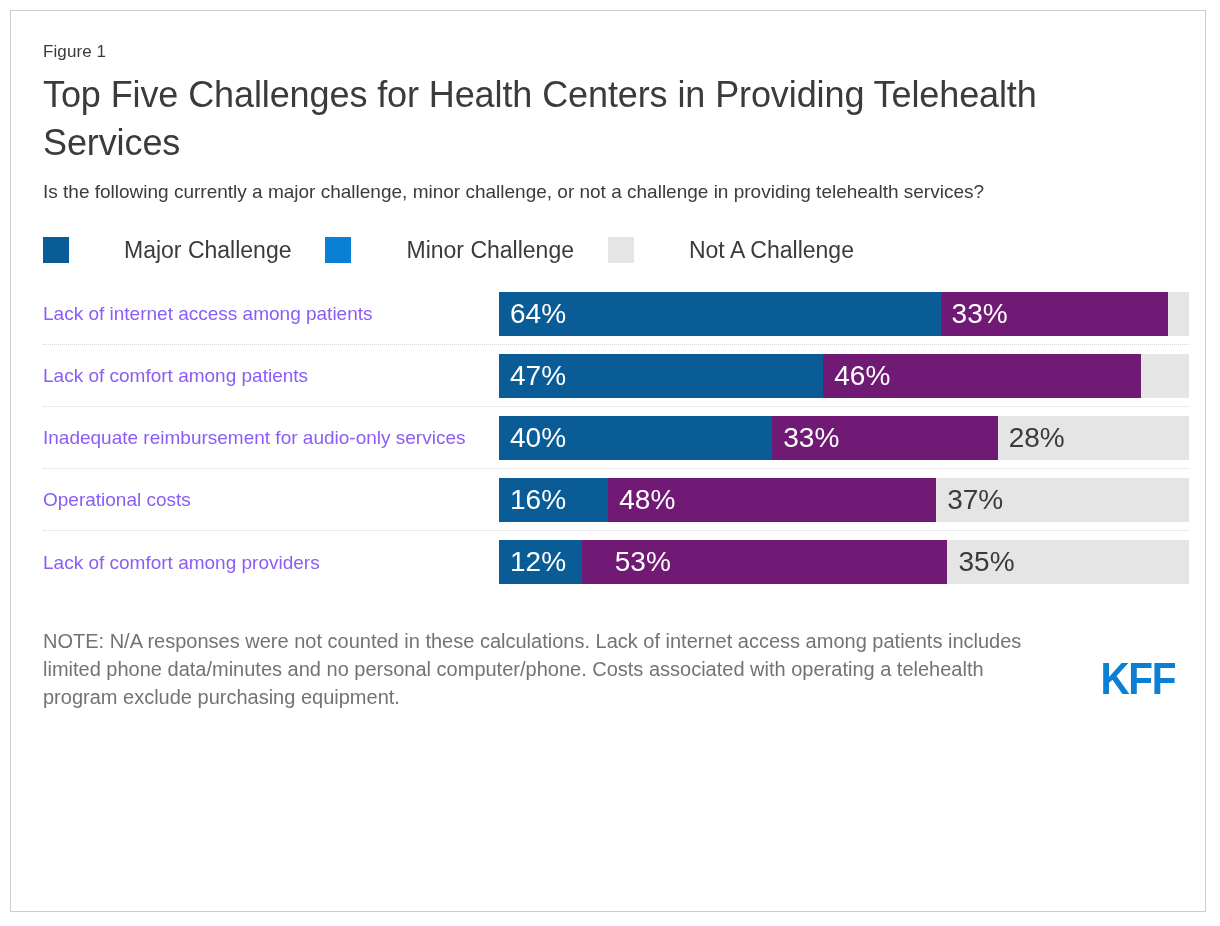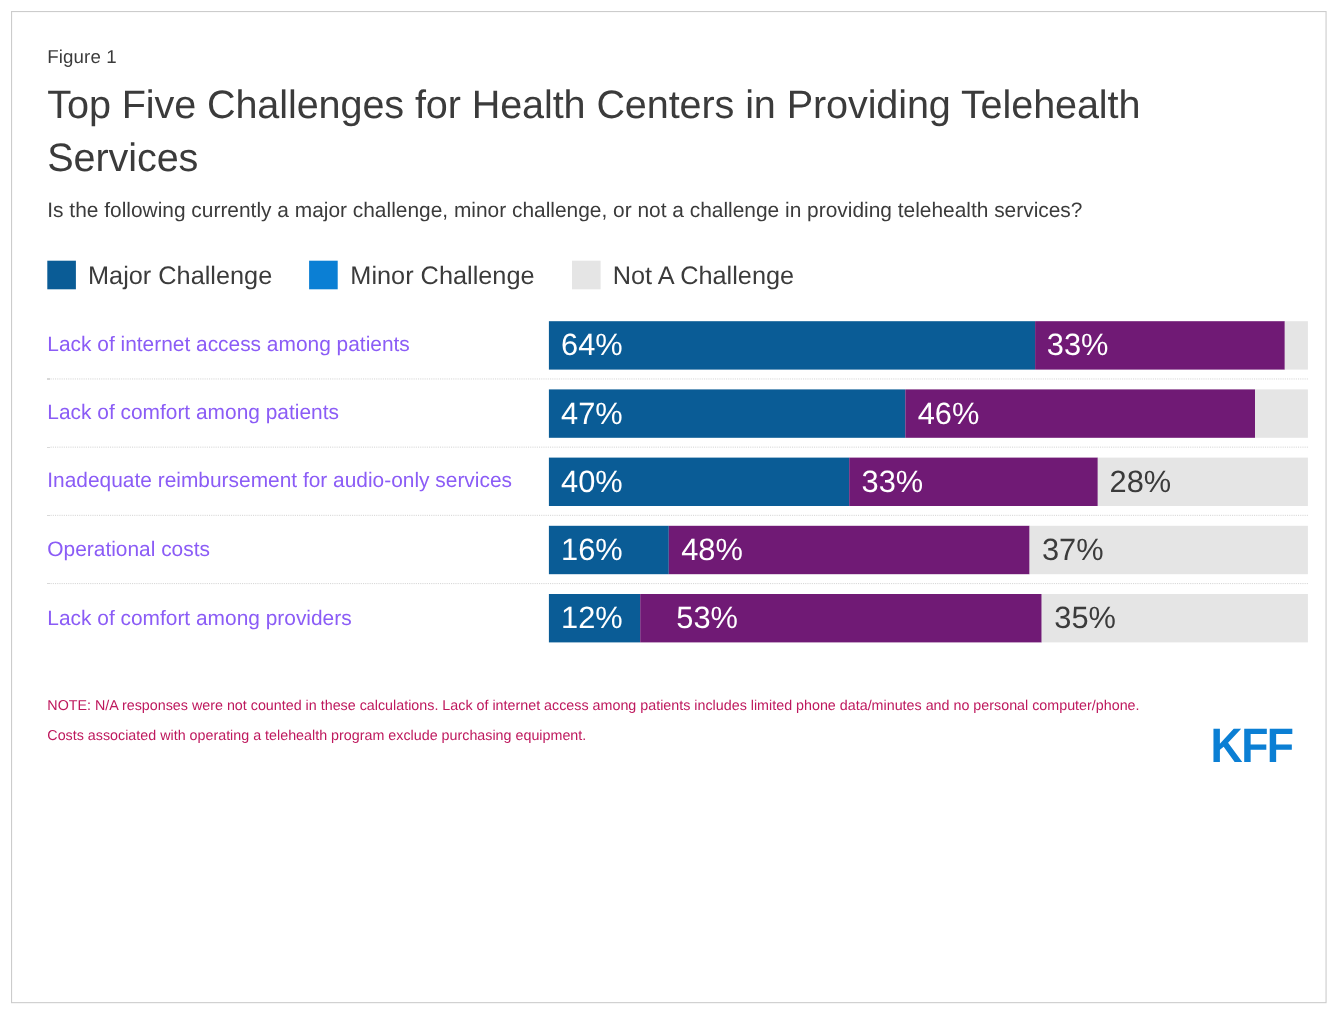--- a/index.html
+++ b/index.html
@@ -64,20 +64,21 @@
   .legend {
     display: flex;
     align-items: center;
     margin-top: 30px;
     margin-bottom: 10px;
   }
   .legend-item {
     display: flex;
     align-items: center;
     margin-right: 34px;
+    gap: 44px;
   }
   .legend-swatch {
     width: 26px;
     height: 26px;
     margin-right: 11px;
     flex: 0 0 auto;
   }
   .legend-label {
     font-size: 23px;
     color: #3b3b3b;
@@ -142,23 +143,23 @@
     margin-top: 34px;
     display: flex;
     align-items: flex-start;
     justify-content: space-between;
   }
   .footer-text {
     max-width: 1020px;
   }
   .footer-note,
   .footer-source {
-    font-size: 13px;
+    font-size: 20px;
     line-height: 28px;
-    color: #be185d;
+    color: #737373;
     margin: 0;
   }
   .kff-logo {
     flex: 0 0 auto;
     margin-top: 30px;
     margin-right: 12px;
     font-size: 44px;
     font-weight: bold;
     letter-spacing: -1.5px;
     color: #0b7fd4;

